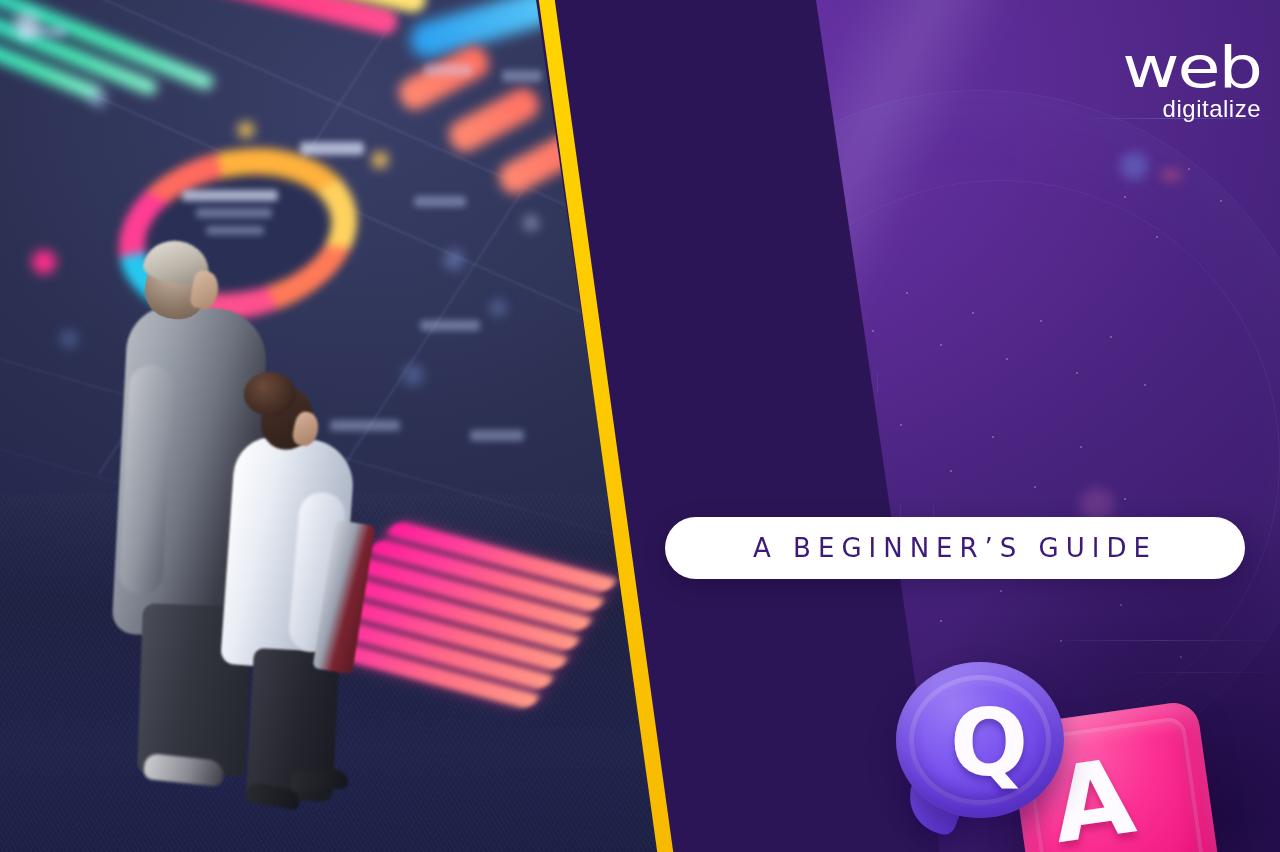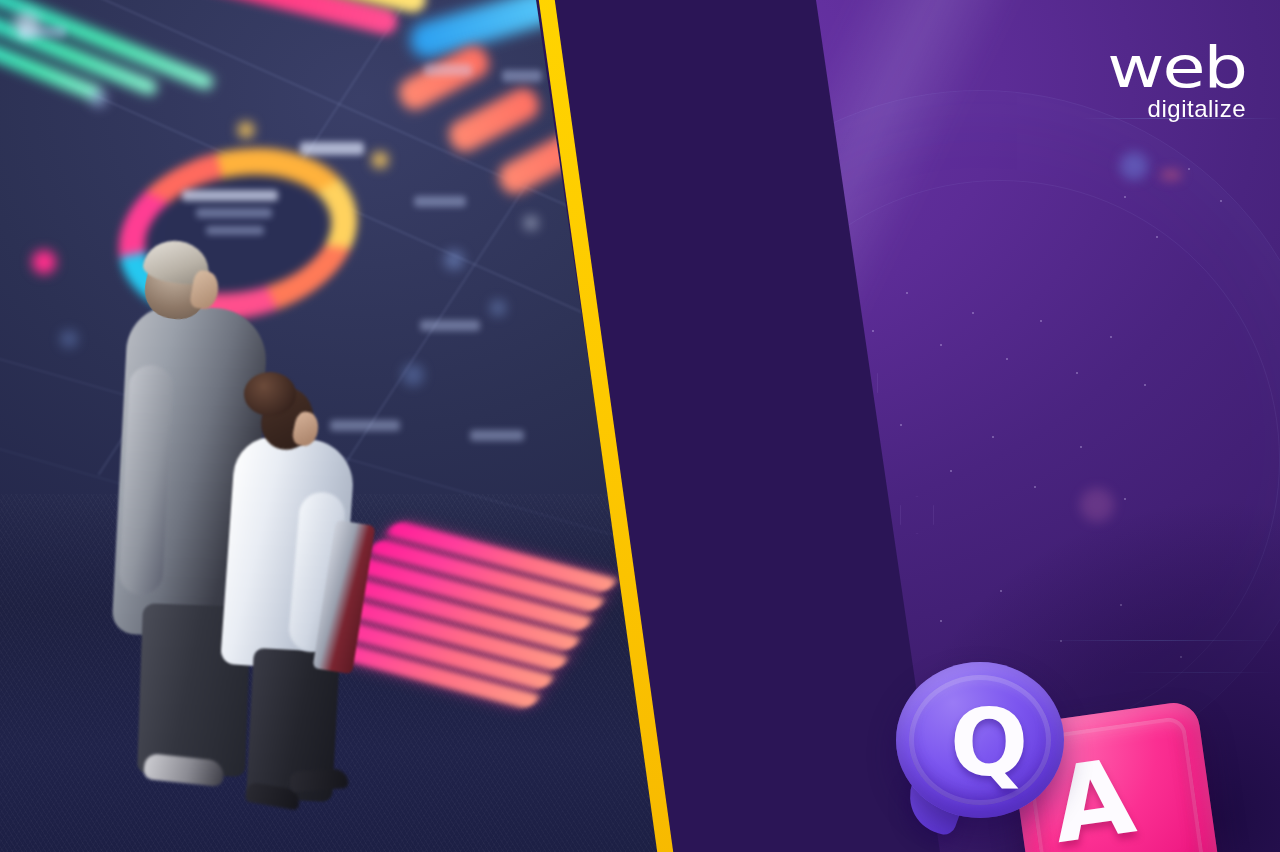--- a/index.html
+++ b/index.html
@@ -274,21 +274,21 @@
   .particles{ position:absolute; inset:0; opacity:.5; }
   .pt{ position:absolute; width:2px; height:2px; border-radius:50%; background:rgba(225,215,255,.8); }
   .trace{
     position:absolute; height:1px;
     background:linear-gradient(90deg, rgba(120,180,255,0), rgba(140,190,255,.55), rgba(120,180,255,0));
   }
   .glow-dot{ position:absolute; border-radius:50%; filter:blur(6px); }
 
   
   .logo{
-    position:absolute; right:34px; top:34px;
+    position:absolute; right:19px; top:34px;
     text-align:right; color:#fff;
     z-index:8;
   }
   .logo-word{
     display:block;
     font-family:"DejaVu Sans", sans-serif;
     font-size:70px; line-height:.95;
     font-weight:400;
     letter-spacing:-2px;
     color:#fff;
@@ -580,20 +580,23 @@
   <div class="divider">
       <span></span>
     </div>
 
   <div class="logo">
     <span class="logo-word">web</span>
     <span class="logo-sub">digitalize</span>
   </div>
 
 
+  <div class="pill">
+    <span class="pill-text">A BEGINNER’S GUIDE</span>
+  </div>
 
   <div class="qa">
     <div class="acard">
       <i class="acard-inner"></i>
       <span class="a-letter">A</span>
     </div>
     <i class="bubble-tail"></i>
     <div class="bubble">
       <i class="bubble-ring"></i>
       <span class="q-letter">Q</span>

